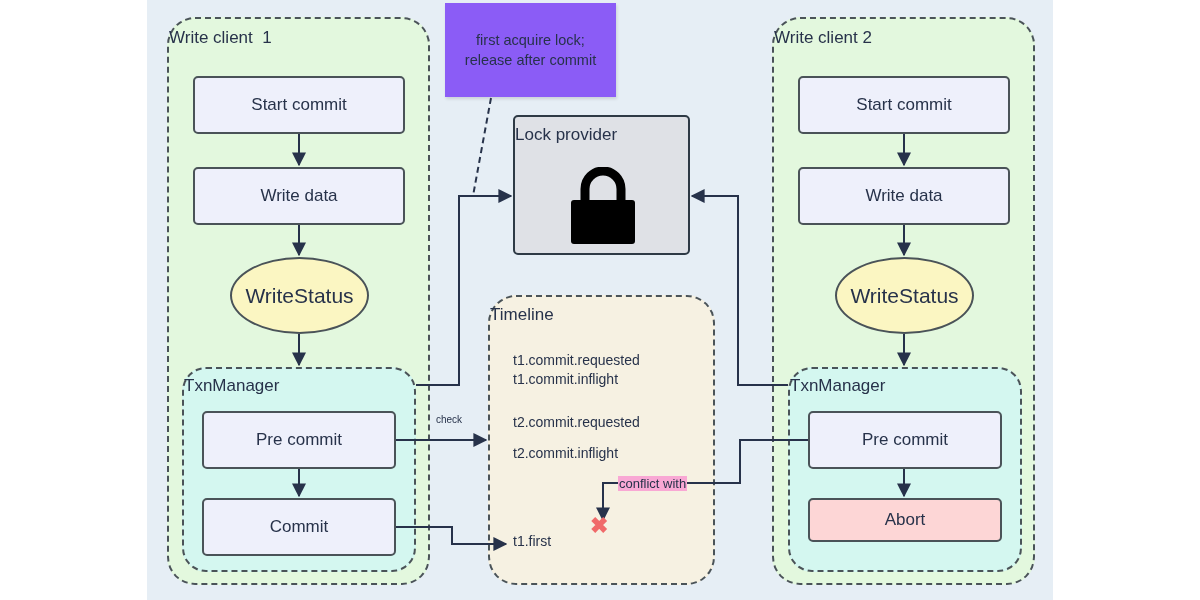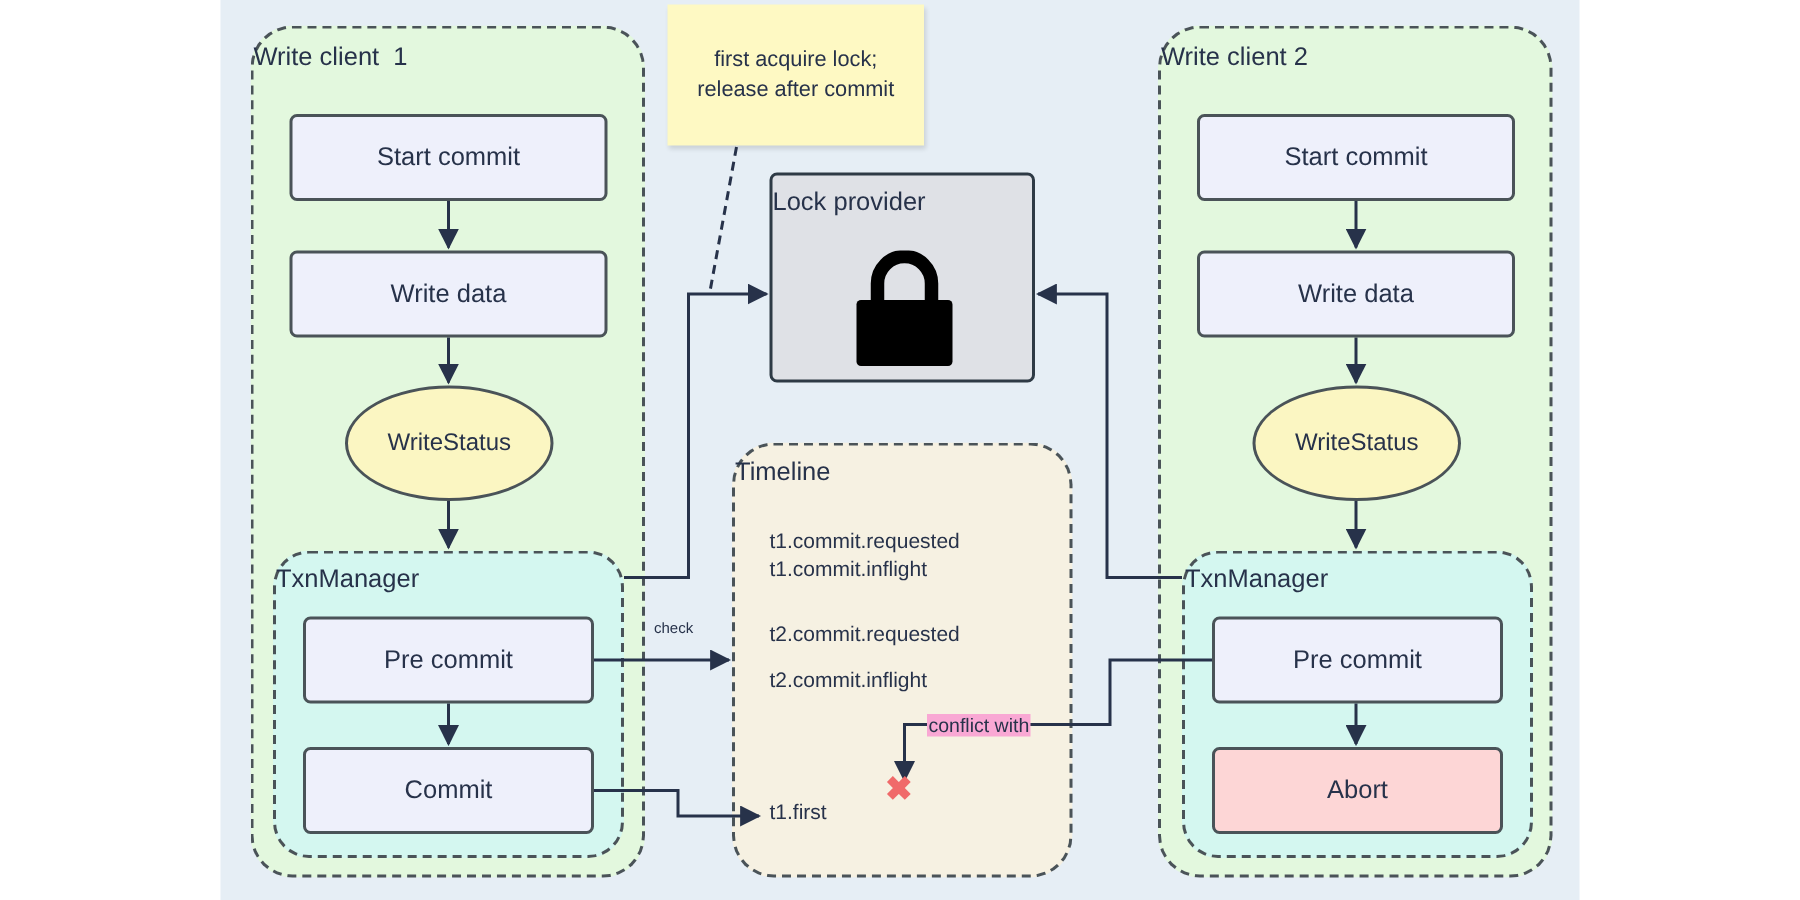--- a/index.html
+++ b/index.html
@@ -6,23 +6,23 @@
   body { width:1200px; height:600px; position:relative; overflow:hidden; font-family:"Liberation Sans", sans-serif; color:#27324a; }
   #canvas { position:absolute; left:147px; top:0; width:906px; height:600px; background:#e6eef5; }
   .abs { position:absolute; box-sizing:border-box; }
   .group { border:2px dashed #4a5358; border-radius:28px; }
   .client { background:#e3f8de; }
   .txn { background:#d4f7f0; border-radius:24px; }
   .timeline { background:#f6f1e2; }
   .title { position:absolute; left:0; right:0; text-align:left; font-size:17px; color:#27324a; }
   .box { border:2px solid #4a5358; border-radius:5px; background:#eef0fb; display:flex; align-items:center; justify-content:center; font-size:17px; }
   .box.abort { background:#fdd6d6; }
-  .ellipse { border:2px solid #4a5358; border-radius:50%; background:#fbf6c2; display:flex; align-items:center; justify-content:center; font-size:16px; }
+  .ellipse { border:2px solid #4a5358; border-radius:50%; background:#fbf6c2; display:flex; align-items:center; justify-content:center; font-size:21px; }
   .lock { border:2px solid #2e3a45; border-radius:5px; background:#dfe1e6; }
-  .note { background:#fef9c3; box-shadow:1px 2px 3px rgba(0,0,0,0.12); display:flex; align-items:center; justify-content:center; text-align:center; font-size:14.5px; line-height:20px; }
+  .note { background:#8b5cf6; box-shadow:1px 2px 3px rgba(0,0,0,0.12); display:flex; align-items:center; justify-content:center; text-align:center; font-size:14.5px; line-height:20px; }
   .tl-item { position:absolute; left:23px; font-size:14px; color:#27324a; }
   .label { position:absolute; font-size:10px; color:#27324a; }
   .label.small { font-size:13px; background:#f9a8d4; padding:0 1px; }
   svg.wires { position:absolute; left:0; top:0; width:1200px; height:600px; pointer-events:none; }
 </style>
 </head>
 <body>
 
 <div id="canvas"></div>
 
@@ -41,21 +41,21 @@
 <div class="abs group client" style="left:772px; top:17px; width:263px; height:568px;">
   <div class="title" style="top:9px;">Write client 2</div>
 </div>
 <div class="abs box" style="left:798px; top:76px; width:212px; height:58px;">Start commit</div>
 <div class="abs box" style="left:798px; top:167px; width:212px; height:58px;">Write data</div>
 <div class="abs ellipse" style="left:835px; top:257px; width:139px; height:77px;">WriteStatus</div>
 <div class="abs group txn" style="left:788px; top:367px; width:234px; height:205px;">
   <div class="title" style="top:7px;">TxnManager</div>
 </div>
 <div class="abs box" style="left:808px; top:411px; width:194px; height:58px;">Pre commit</div>
-<div class="abs box abort" style="left:808px; top:498px; width:194px; height:58px;">Abort</div>
+<div class="abs box abort" style="left:808px; top:498px; width:194px; height:44px;">Abort</div>
 
 <div class="abs note" style="left:445px; top:3px; width:171px; height:94px;">
   <div>
     <div>first acquire lock;</div>
     <div>release after commit</div>
   </div>
 </div>
 
 <div class="abs lock" style="left:513px; top:115px; width:177px; height:140px;">
   <div class="title" style="top:8px;">Lock provider</div>

